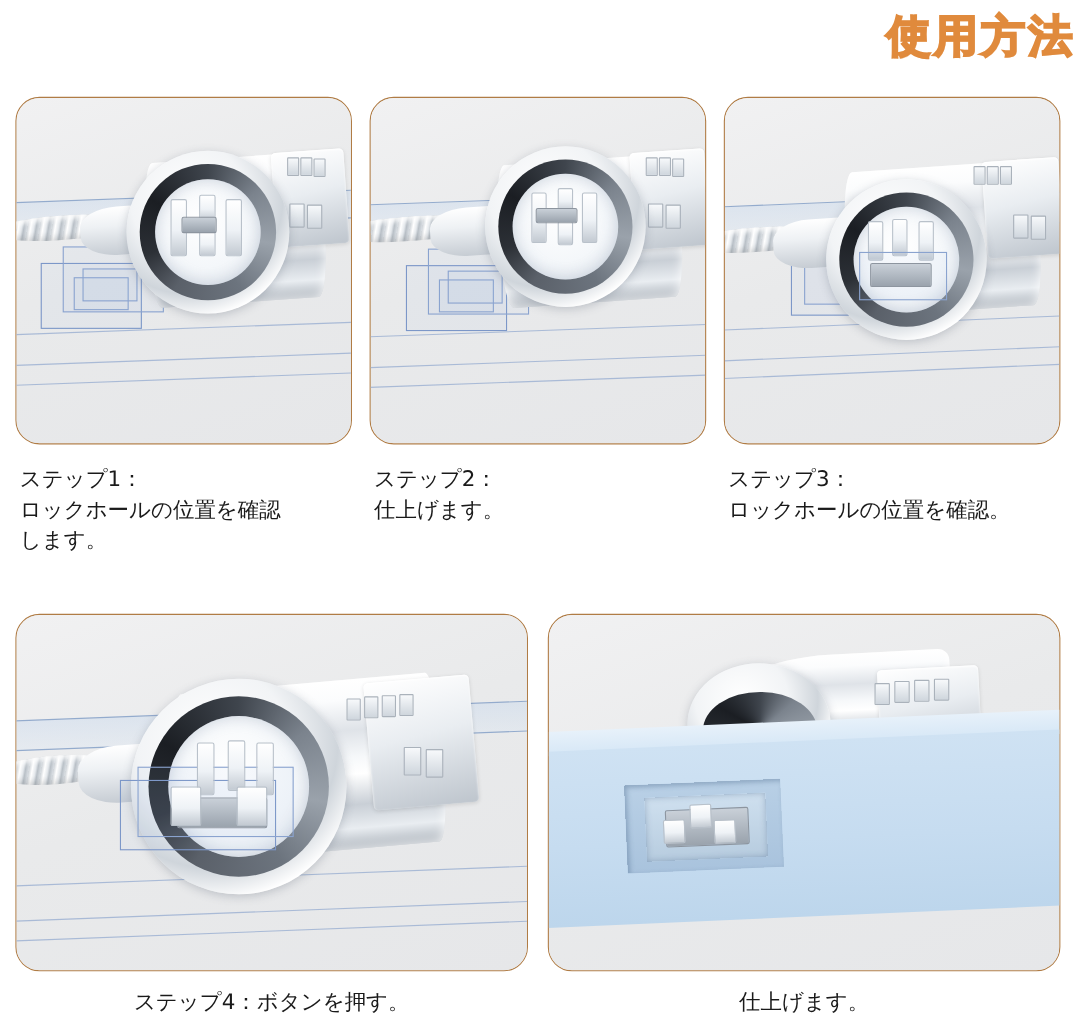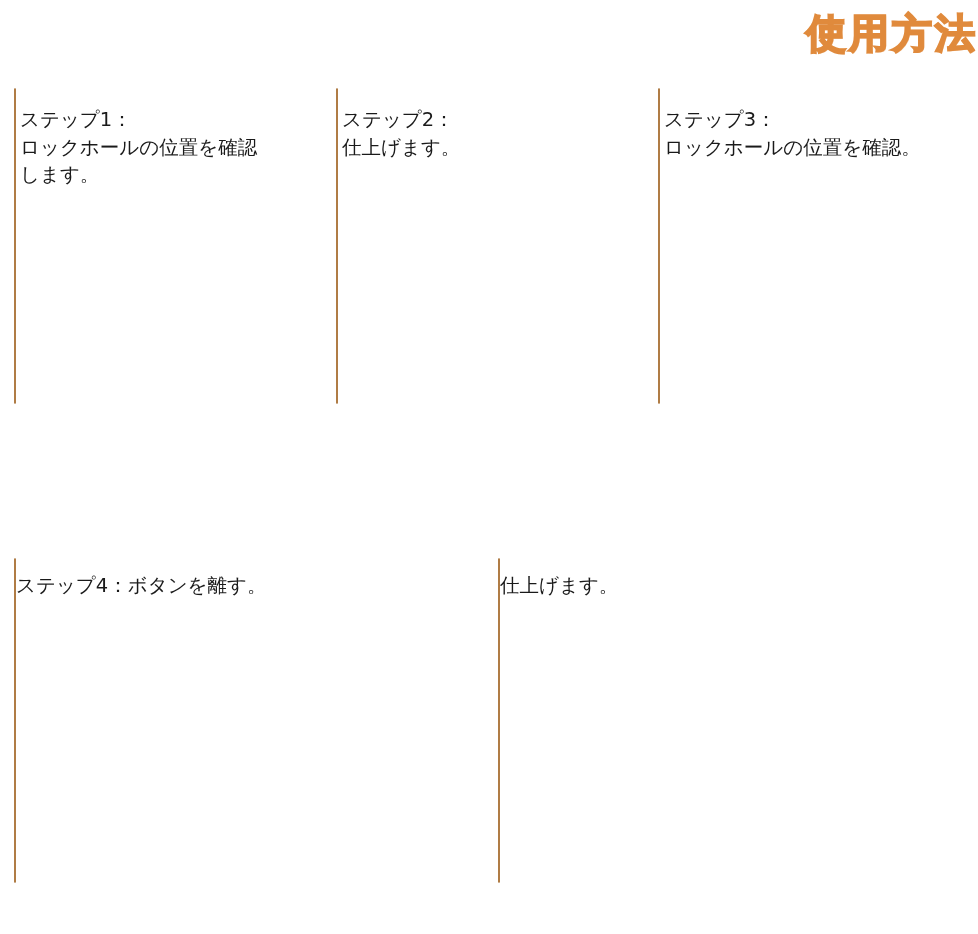--- a/index.html
+++ b/index.html
@@ -42,21 +42,21 @@
   }
 
   
   .row {
     position: absolute;
     display: flex;
   }
   .row-top  { left: 14px; top: 88px;  width: 950px; gap: 16px; }
   .row-bot  { left: 14px; top: 558px; width: 950px; gap: 18px; }
 
-  .cell { display: flex; flex-direction: row; }
+  .cell { display: flex; flex-direction: column; }
   .cell-top { width: 306px; }
   .cell-bot-left  { width: 466px; }
   .cell-bot-right { width: 466px; }
 
   
   .panel {
     position: relative;
     border: 1.6px solid #b07c45;
     border-radius: 22px;
     background: #eceded;
@@ -367,21 +367,21 @@
         <div class="wire wire-thin" style="left:110px; top:138px; width:140px; height:62px;"></div>
 
         <div class="pin" style="left:164px; top:116px; width:14px; height:46px;"></div>
         <div class="pin" style="left:192px; top:114px; width:14px; height:44px;"></div>
         <div class="pin" style="left:218px; top:116px; width:14px; height:46px;"></div>
         <div class="pin pin-dark" style="left:146px; top:166px; width:80px; height:26px;"></div>
         <div class="pin" style="left:140px; top:156px; width:26px; height:34px;"></div>
         <div class="pin" style="left:200px; top:156px; width:26px; height:34px;"></div>
       </div>
     </div>
-    <div class="caption cap-bot">ステップ4：ボタンを離す。</div>
+    <div class="caption cap-bot">ステップ4：ボタンを押す。</div>
   </div>
 
   <div class="cell cell-bot-right">
     <div class="panel panel-bot">
       <div class="scene">
         <div class="scene-bg"></div>
 
         <div class="lock-body" style="left:156px; top:36px; width:210px; height:92px; border-radius:48% 10px 10px 48%; transform:rotate(-3deg);"></div>
         <div class="barrel-ring-outer" style="left:126px; top:44px; width:130px; height:110px; border-radius:50%;"></div>
         <div class="barrel-ring-dark" style="left:140px; top:70px; width:104px; height:70px; border-radius:50%;"></div>

